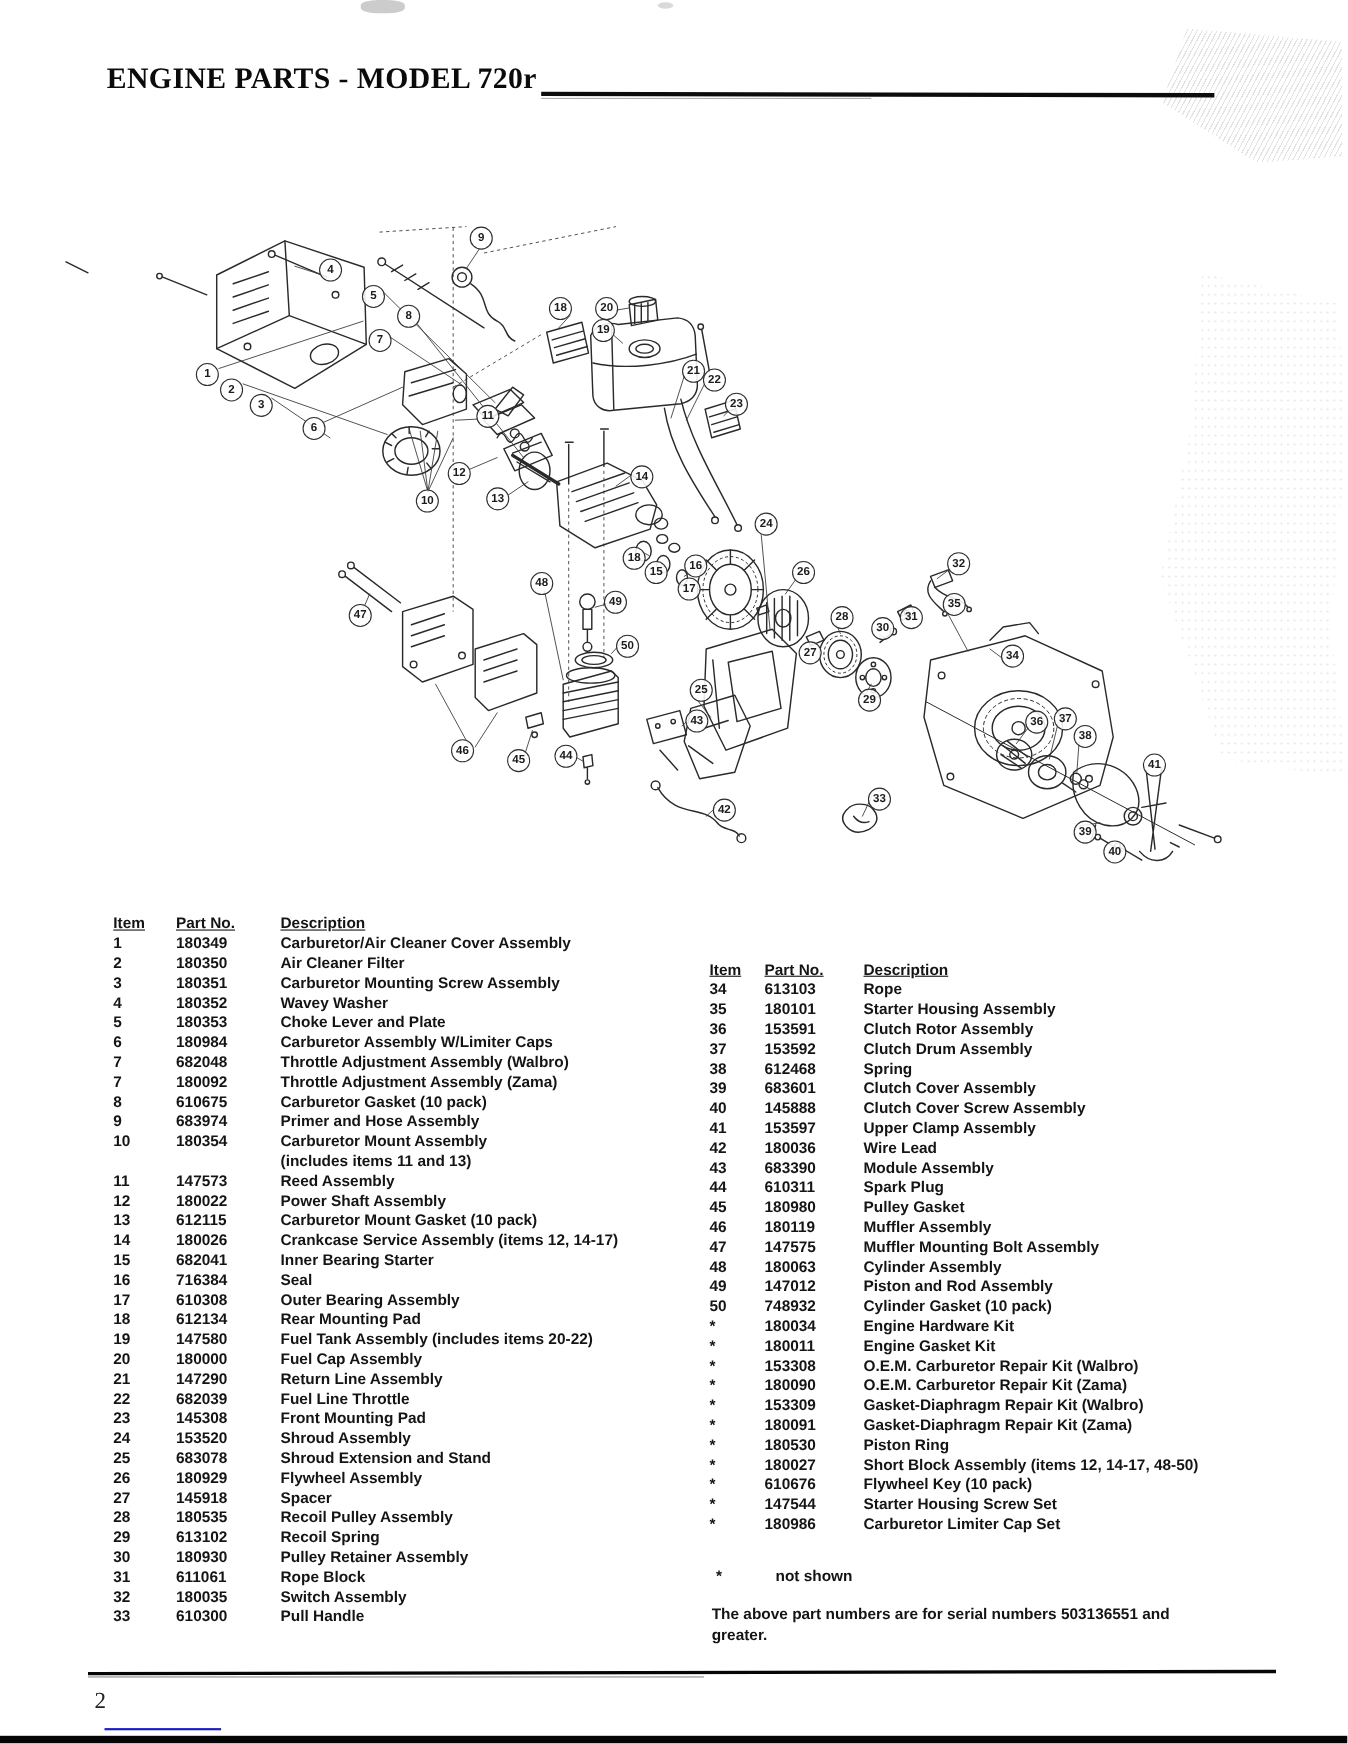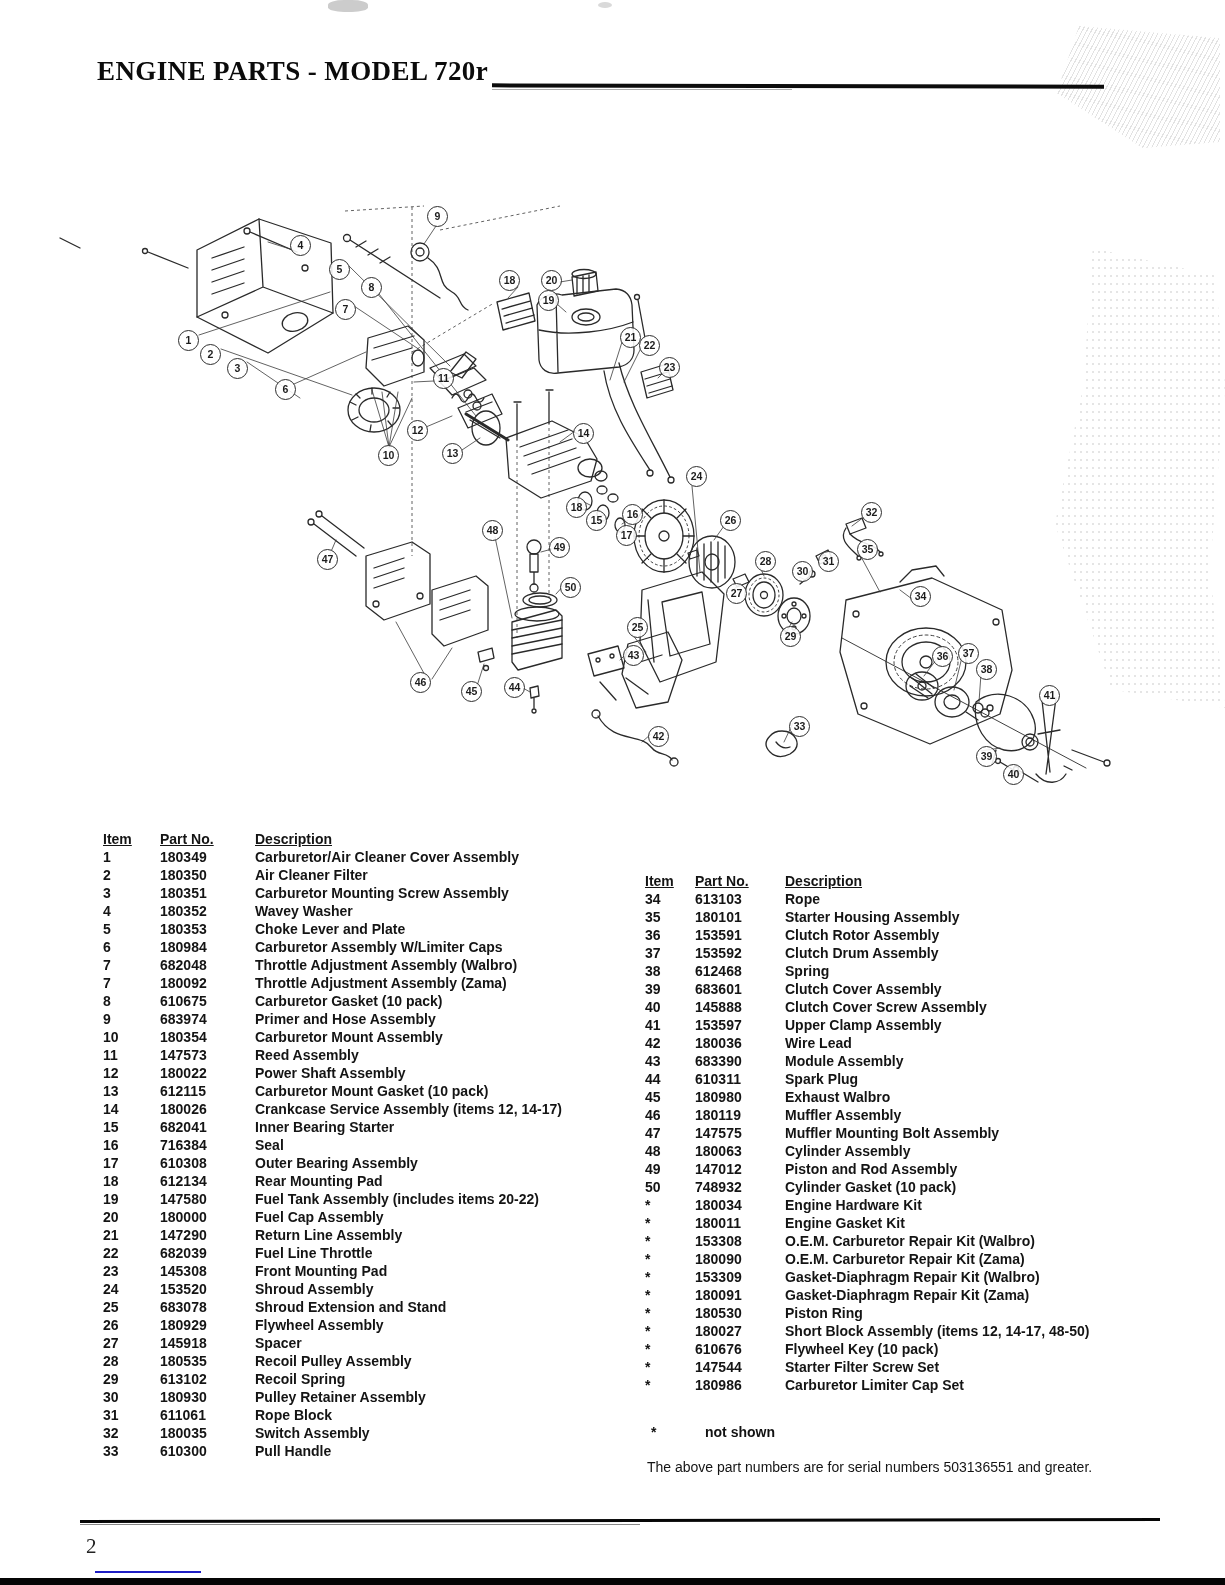--- a/index.html
+++ b/index.html
@@ -54,21 +54,21 @@
   .lt .c-item{width:57px;flex:none}
   .lt .c-part{width:95px;flex:none}
   .rt .c-item{width:50px;flex:none}
   .rt .c-part{width:90px;flex:none}
   .c-desc{flex:1}
 
   .note-row{position:absolute;left:651px;top:1424px;display:flex;font-size:14px;font-weight:600}
   .note-row .c-item{width:54px;flex:none}
   .footnote{
     position:absolute;left:647px;top:1458px;width:452px;
-    font-size:14px;font-weight:400;line-height:19px;color:#141414;
+    font-size:14px;font-weight:700;line-height:19px;color:#141414;
   }
 
   
   .rule-mid{position:absolute;left:80px;top:1519px;width:1080px;height:3px;background:#060606;transform:rotate(-.1deg)}
   .rule-mid2{position:absolute;left:80px;top:1524px;width:560px;height:1px;background:#555;opacity:.7}
   .page-number{position:absolute;left:86px;top:1534px;font-family:"Liberation Serif",serif;font-size:21px;color:#222}
   .rule-blue{position:absolute;left:95px;top:1571px;width:106px;height:2px;background:#1d1dc4}
   .rule-bottom{position:absolute;left:0;top:1578px;width:1225px;height:7px;background:#050505}
 
   svg .ln{stroke:#2a2a2a;fill:none;stroke-width:1.3;stroke-linecap:round;stroke-linejoin:round}
@@ -479,20 +479,25 @@
         <span class="c-item">9</span>
         <span class="c-part">683974</span>
         <span class="c-desc">Primer and Hose Assembly</span>
       </div>
       <div class="prow">
         <span class="c-item">10</span>
         <span class="c-part">180354</span>
         <span class="c-desc">Carburetor Mount Assembly</span>
       </div>
       <div class="prow">
+        <span class="c-item"></span>
+        <span class="c-part"></span>
+        <span class="c-desc">(includes items 11 and 13)</span>
+      </div>
+      <div class="prow">
         <span class="c-item">11</span>
         <span class="c-part">147573</span>
         <span class="c-desc">Reed Assembly</span>
       </div>
       <div class="prow">
         <span class="c-item">12</span>
         <span class="c-part">180022</span>
         <span class="c-desc">Power Shaft Assembly</span>
       </div>
       <div class="prow">
@@ -661,21 +666,21 @@
         <span class="c-desc">Module Assembly</span>
       </div>
       <div class="prow">
         <span class="c-item">44</span>
         <span class="c-part">610311</span>
         <span class="c-desc">Spark Plug</span>
       </div>
       <div class="prow">
         <span class="c-item">45</span>
         <span class="c-part">180980</span>
-        <span class="c-desc">Exhaust Walbro</span>
+        <span class="c-desc">Pulley Gasket</span>
       </div>
       <div class="prow">
         <span class="c-item">46</span>
         <span class="c-part">180119</span>
         <span class="c-desc">Muffler Assembly</span>
       </div>
       <div class="prow">
         <span class="c-item">47</span>
         <span class="c-part">147575</span>
         <span class="c-desc">Muffler Mounting Bolt Assembly</span>
@@ -736,21 +741,21 @@
         <span class="c-desc">Short Block Assembly (items 12, 14-17, 48-50)</span>
       </div>
       <div class="prow">
         <span class="c-item">*</span>
         <span class="c-part">610676</span>
         <span class="c-desc">Flywheel Key (10 pack)</span>
       </div>
       <div class="prow">
         <span class="c-item">*</span>
         <span class="c-part">147544</span>
-        <span class="c-desc">Starter Filter Screw Set</span>
+        <span class="c-desc">Starter Housing Screw Set</span>
       </div>
       <div class="prow">
         <span class="c-item">*</span>
         <span class="c-part">180986</span>
         <span class="c-desc">Carburetor Limiter Cap Set</span>
       </div>
     </div>
 </div>
 
 <div class="note-row">

